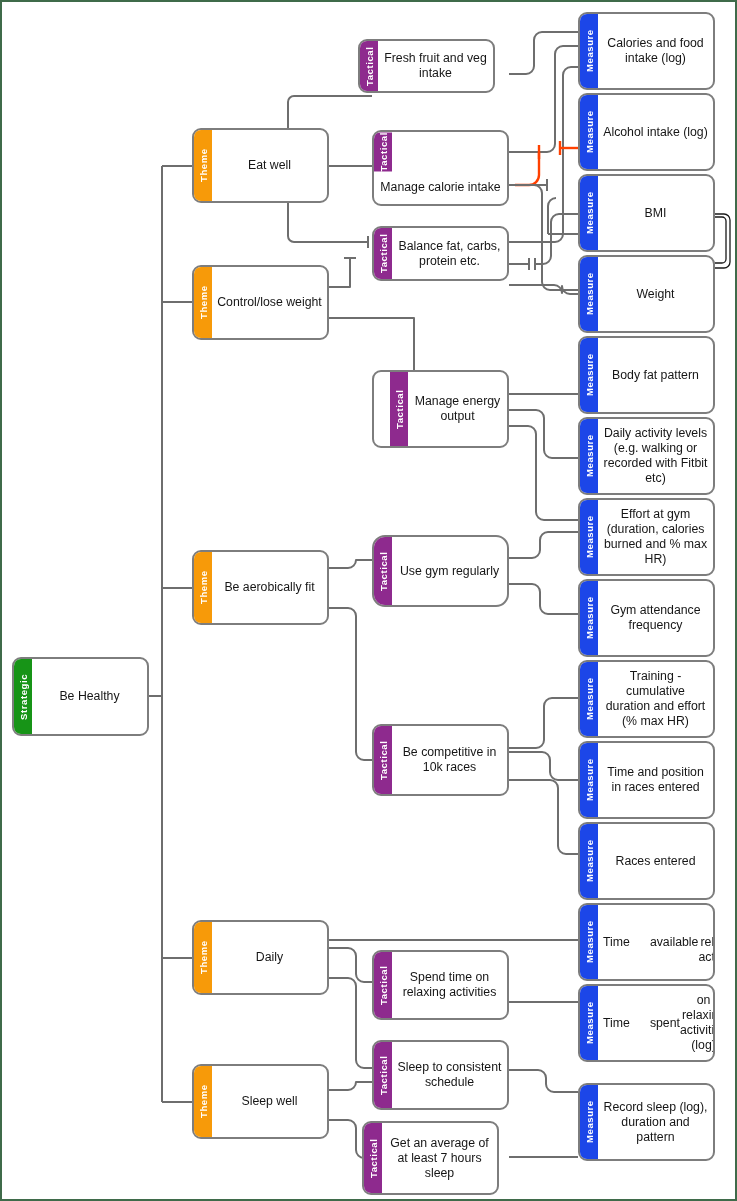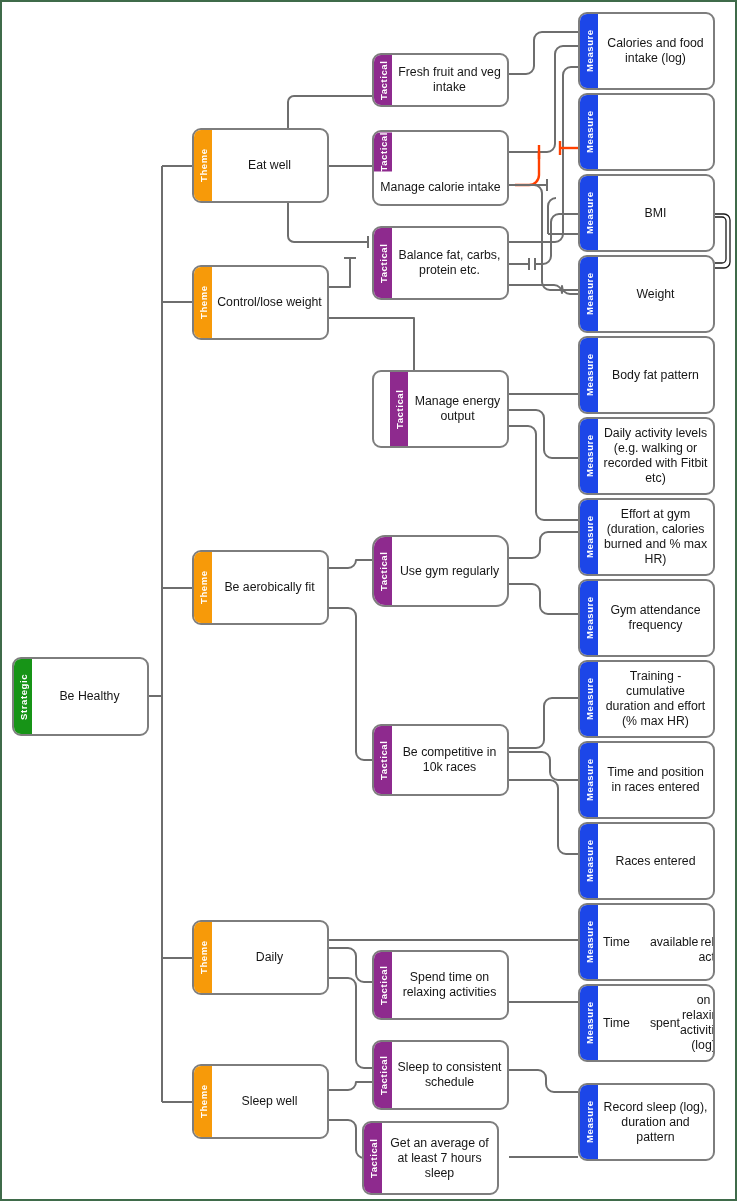--- a/index.html
+++ b/index.html
@@ -192,29 +192,29 @@
   </div>
   <div class="node theme" style="left:190px; top:918px; width:137px; height:75px;">
     <div class="tag">Theme</div>
     <div class="body">Daily</div>
   </div>
   <div class="node theme" style="left:190px; top:1062px; width:137px; height:75px;">
     <div class="tag">Theme</div>
     <div class="body">Sleep well</div>
   </div>
 
-  <div class="node tactical" style="left:370px; top:37px; width:137px; height:54px;margin-top:14px;">
+  <div class="node tactical" style="left:356px; top:37px; width:137px; height:54px;">
     <div class="tag">Tactical</div>
     <div class="body">Fresh fruit and veg intake</div>
   </div>
   <div class="node tactical" style="left:370px; top:128px; width:137px; height:76px;flex-direction:column;">
     <div class="tag">Tactical</div>
     <div class="body">Manage calorie intake</div>
   </div>
-  <div class="node tactical" style="left:370px; top:224px; width:137px; height:74px;">
+  <div class="node tactical" style="left:370px; top:224px; width:137px; height:55px;">
     <div class="tag">Tactical</div>
     <div class="body">Balance fat, carbs, protein etc.</div>
   </div>
   <div class="node tactical" style="left:370px; top:368px; width:137px; height:78px;padding-left:16px;">
     <div class="tag">Tactical</div>
     <div class="body">Manage energy output</div>
   </div>
   <div class="node tactical" style="left:370px; top:533px; width:137px; height:72px;border-radius:13px;">
     <div class="tag">Tactical</div>
     <div class="body">Use gym regularly</div>
@@ -235,20 +235,21 @@
     <div class="tag">Tactical</div>
     <div class="body">Get an average of at least 7 hours sleep</div>
   </div>
 
   <div class="node measure" style="left:576px; top:10px; width:137px; height:78px;">
     <div class="tag">Measure</div>
     <div class="body">Calories and food intake (log)</div>
   </div>
   <div class="node measure" style="left:576px; top:91px; width:137px; height:78px;">
     <div class="tag">Measure</div>
+    <div class="body">Alcohol intake (log)</div>
   </div>
   <div class="node measure" style="left:576px; top:172px; width:137px; height:78px;">
     <div class="tag">Measure</div>
     <div class="body">BMI</div>
   </div>
   <div class="node measure" style="left:576px; top:253px; width:137px; height:78px;">
     <div class="tag">Measure</div>
     <div class="body">Weight</div>
   </div>
   <div class="node measure" style="left:576px; top:334px; width:137px; height:78px;">

